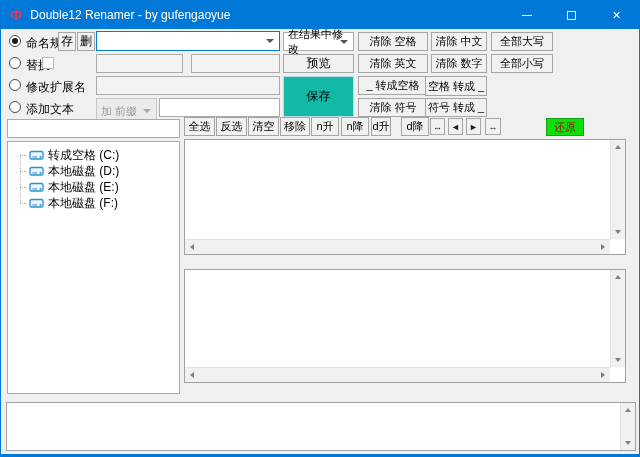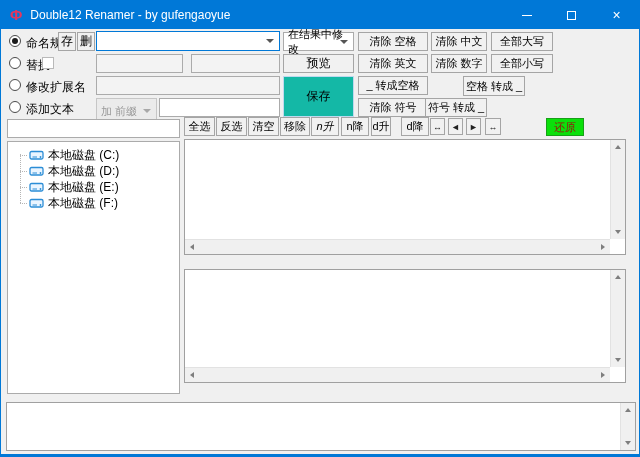--- a/index.html
+++ b/index.html
@@ -111,21 +111,21 @@
   <div class="btn" style="left:282px; top:53px; width:71px; height:19px; font-size:12px;">预览</div>
   <div class="btn" style="left:357px; top:53px; width:70px; height:19px;">清除 英文</div>
   <div class="btn" style="left:430px; top:53px; width:56px; height:19px;">清除 数字</div>
   <div class="btn" style="left:490px; top:53px; width:62px; height:19px;">全部小写</div>
 
   <span class="radio" style="left:8px; top:78px;"></span>
   <span class="lbl" style="left:25px; top:78px;">修改扩展名</span>
   <input class="txt txt-disabled" style="left: 95px; top: 75px; width: 184px; height: 19px;" value="">
   <div class="save-btn" style="background: #14b8a6;">保存</div>
   <div class="btn" style="left:357px; top:75px; width:70px; height:19px;">_ 转成空格</div>
-  <div class="btn" style="left:424px; top:75px; width:62px; height:20px;margin-left:38px;">空格 转成 _</div>
+  <div class="btn" style="left:424px; top:75px; width:62px; height:20px;">空格 转成 _</div>
 
   <span class="radio" style="left:8px; top:100px;"></span>
   <span class="lbl" style="left:25px; top:100px;">添加文本</span>
   <div class="combo combo-disabled" style="left:95px; top:97px; width:61px; height:26px;">
     <span>加 前缀</span>
     <span class="combo-arrow"></span>
   </div>
   <input class="txt" style="left: 158px; top: 97px; width: 121px; height: 19px;" value="">
   <div class="btn" style="left:357px; top:97px; width:70px; height:19px;">清除 符号</div>
   <div class="btn" style="left:424px; top:97px; width:62px; height:19px;">符号 转成 _</div>
@@ -133,21 +133,21 @@
   <input class="txt" style="left: 6px; top: 118px; width: 173px; height: 19px;" value="">
   <div class="tree">
     <div class="tree-vline"></div>
     <div class="tree-item">
       <span class="tree-stub"></span>
       <svg width="15" height="12" viewBox="0 0 15 12">
           <rect x="1" y="2.5" width="13" height="7.5" rx="1.5" fill="#EAF5FF" stroke="#2B8DD6" stroke-width="1.3"></rect>
           <line x1="3.5" y1="8" x2="8" y2="8" stroke="#2B8DD6" stroke-width="1"></line>
           <circle cx="11.5" cy="8" r="0.9" fill="#2B8DD6"></circle>
         </svg>
-      <span>本地磁盘 (C:)</span>
+      <span>转成空格 (C:)</span>
     </div>
     <div class="tree-item">
       <span class="tree-stub"></span>
       <svg width="15" height="12" viewBox="0 0 15 12">
           <rect x="1" y="2.5" width="13" height="7.5" rx="1.5" fill="#EAF5FF" stroke="#2B8DD6" stroke-width="1.3"></rect>
           <line x1="3.5" y1="8" x2="8" y2="8" stroke="#2B8DD6" stroke-width="1"></line>
           <circle cx="11.5" cy="8" r="0.9" fill="#2B8DD6"></circle>
         </svg>
       <span>本地磁盘 (D:)</span>
     </div>
@@ -168,21 +168,21 @@
           <circle cx="11.5" cy="8" r="0.9" fill="#2B8DD6"></circle>
         </svg>
       <span>本地磁盘 (F:)</span>
     </div>
   </div>
 
   <div class="btn tbtn" style="left:183px; top:116px; width:31px; height:19px;">全选</div>
   <div class="btn tbtn" style="left:215px; top:116px; width:31px; height:19px;">反选</div>
   <div class="btn tbtn" style="left:247px; top:116px; width:31px; height:19px;">清空</div>
   <div class="btn tbtn" style="left:279px; top:116px; width:30px; height:19px;">移除</div>
-  <div class="btn tbtn" style="left:310px; top:116px; width:28px; height:19px;font-style:italic;">n升</div>
+  <div class="btn tbtn" style="left:310px; top:116px; width:28px; height:19px;">n升</div>
   <div class="btn tbtn" style="left:340px; top:116px; width:28px; height:19px;">n降</div>
   <div class="btn tbtn" style="left:370px; top:116px; width:20px; height:19px;">d升</div>
   <div class="btn tbtn" style="left:400px; top:116px; width:28px; height:19px;">d降</div>
   <div class="btn navbtn" style="left:429px; top:117px; width:15px; height:17px;">
       <span>↔</span>
     </div>
   <div class="btn navbtn" style="left:447px; top:117px; width:15px; height:17px;">
       <span>◄</span>
     </div>
   <div class="btn navbtn" style="left:465px; top:117px; width:15px; height:17px;">

